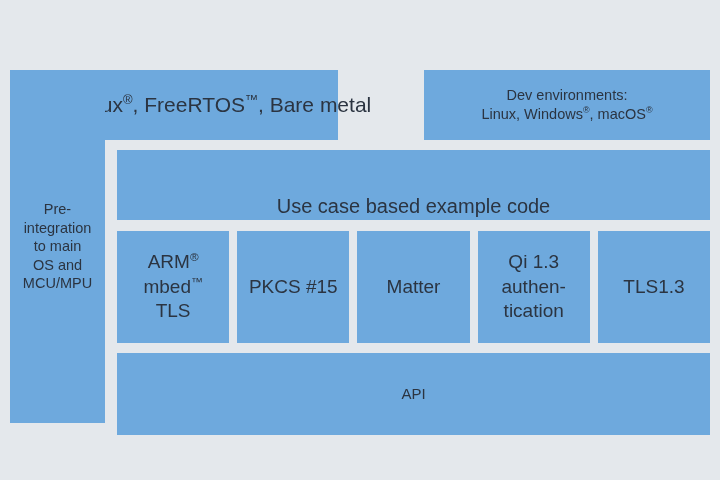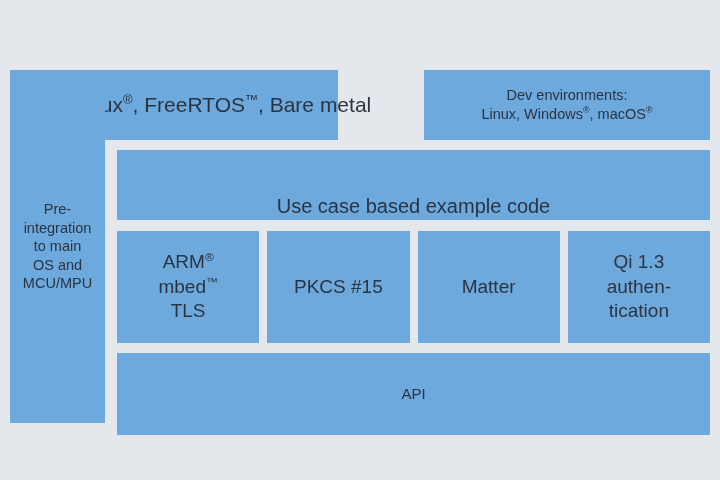--- a/index.html
+++ b/index.html
@@ -149,19 +149,22 @@
       <span>PKCS #15</span>
     </div>
     <div class="module">
       <span>Matter</span>
     </div>
     <div class="module">
       <span>Qi 1.3
 authen-
 tication</span>
     </div>
+    <div class="module">
+      <span>TLS1.3</span>
+    </div>
   </div>
 
   <div class="blk api">
     <span>API</span>
   </div>
 
 </div>
 
 </body></html>

